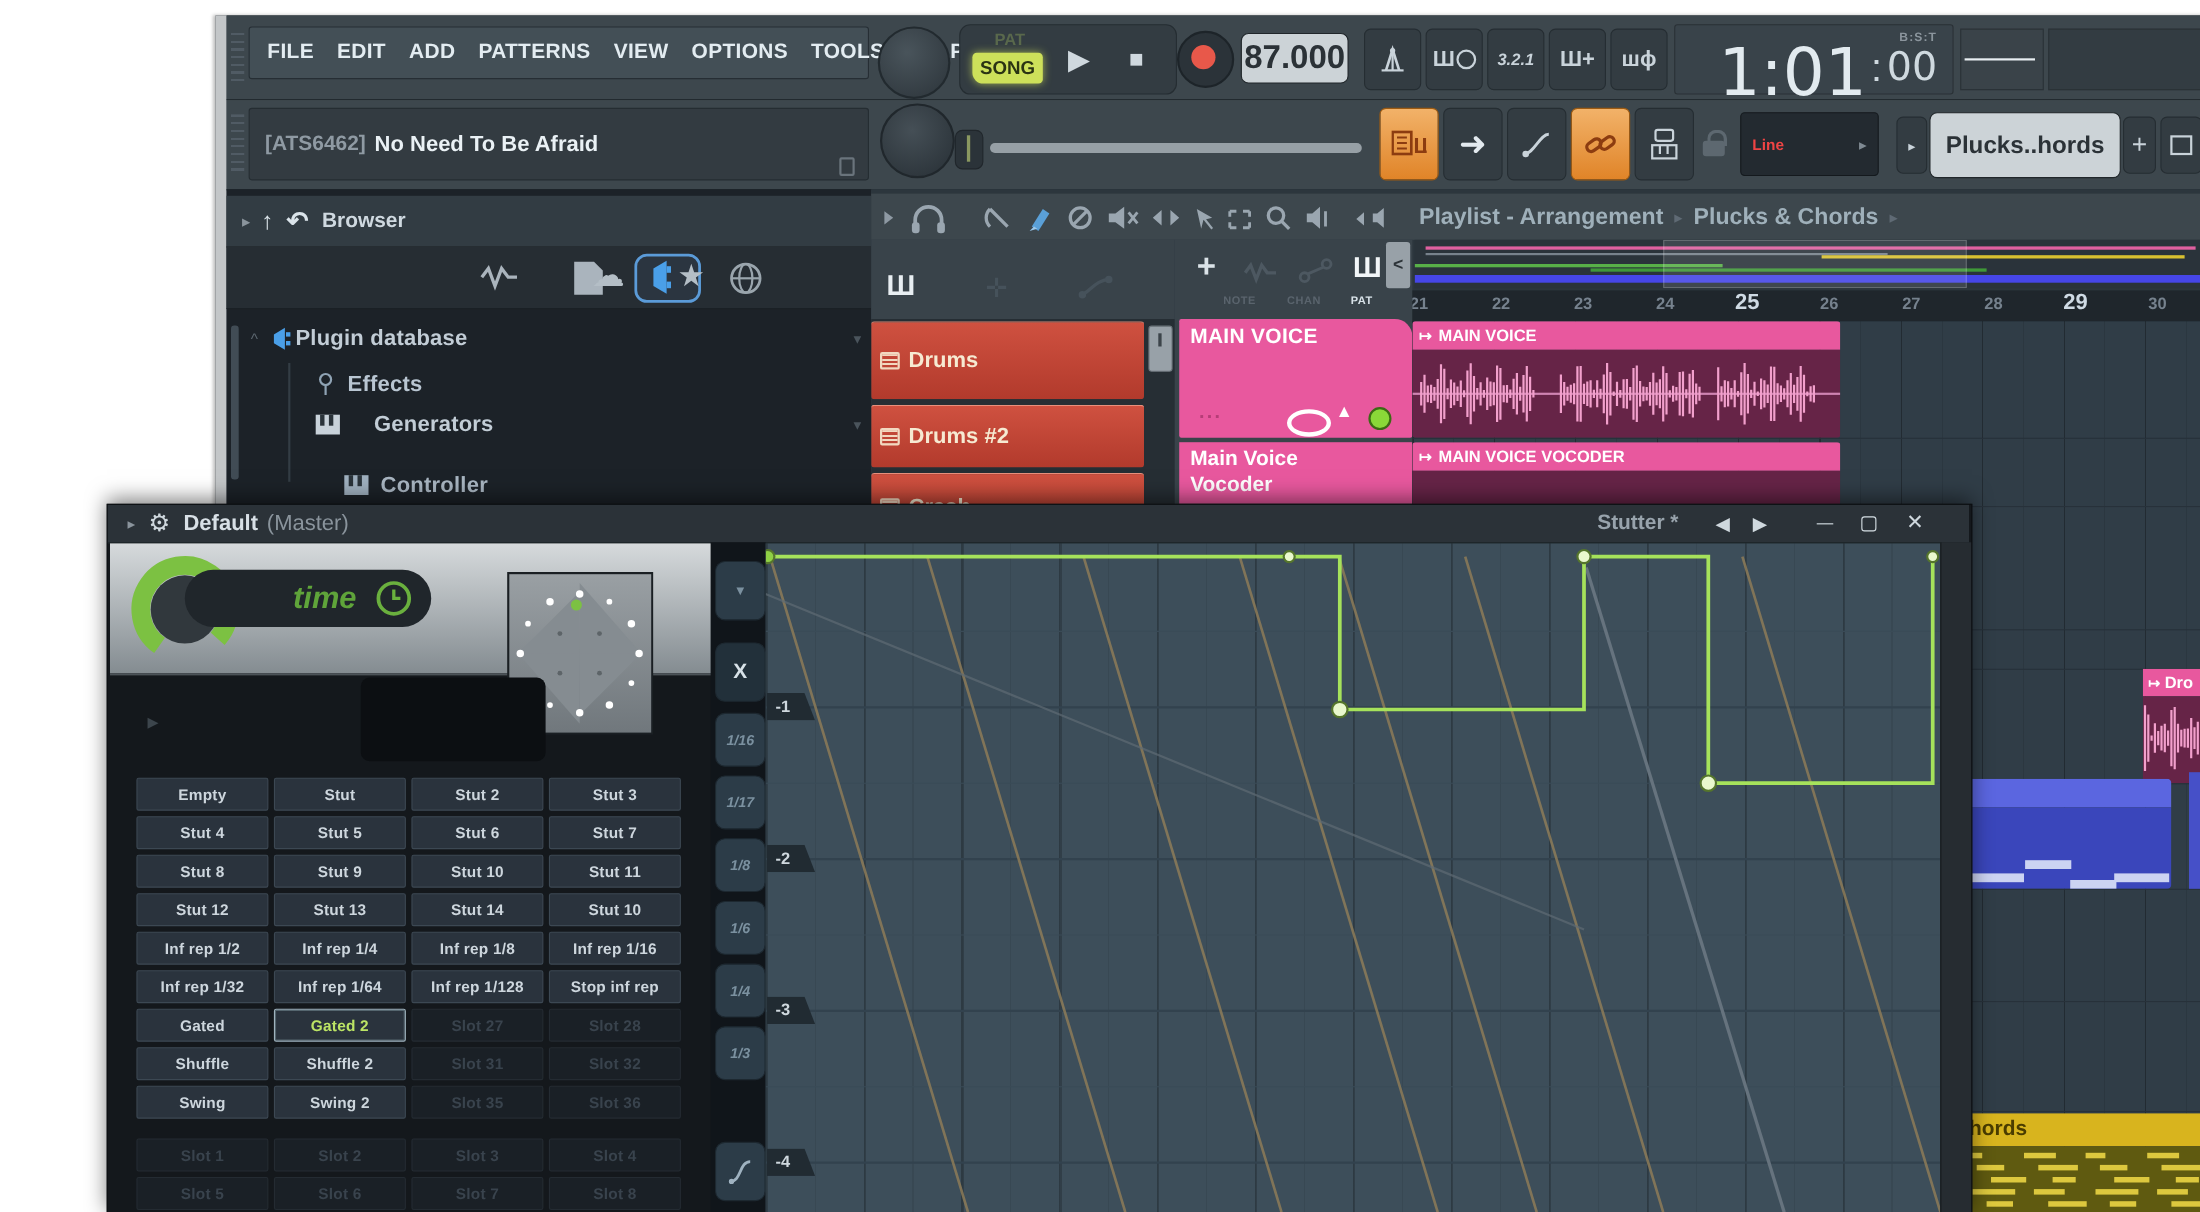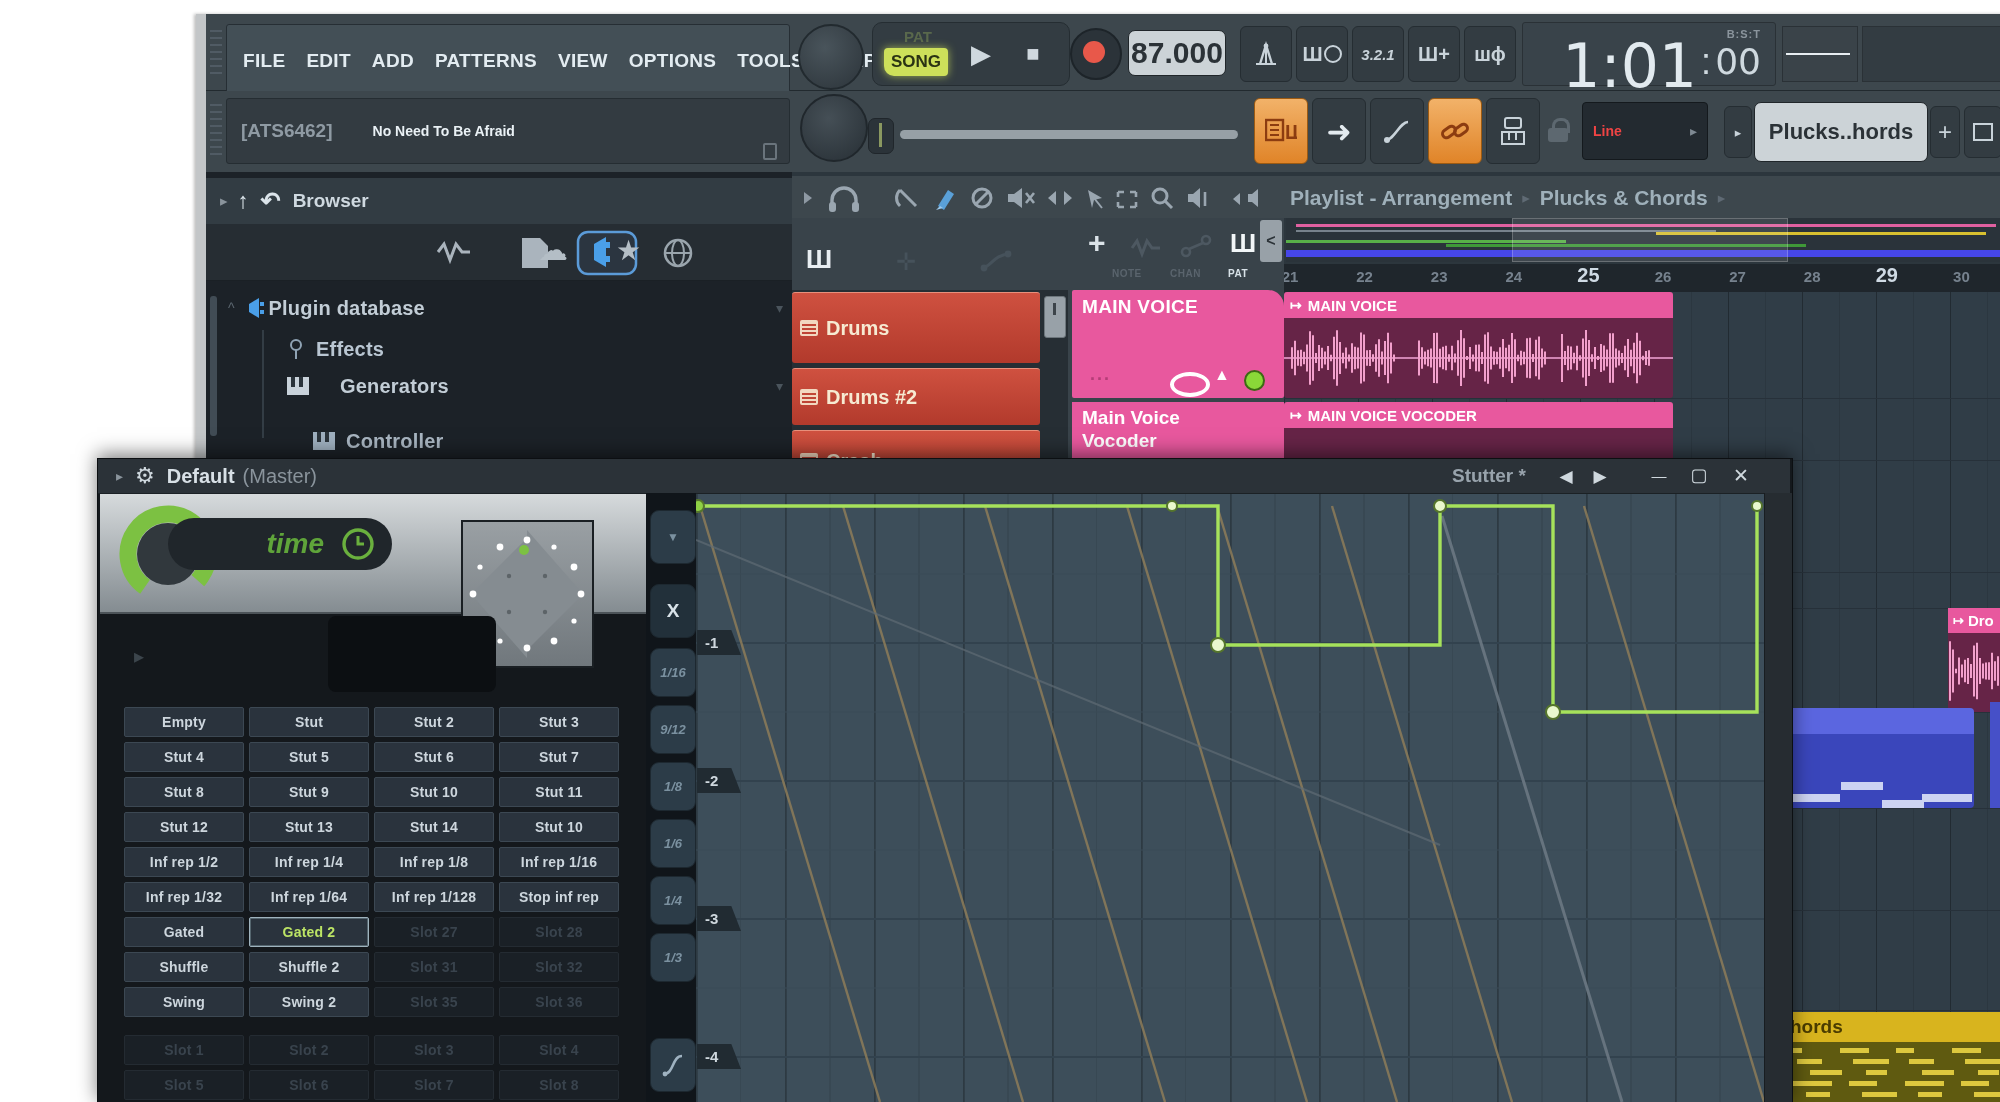--- a/index.html
+++ b/index.html
@@ -43,21 +43,21 @@
 </head>
 <body>
 
 <div id="stage" class="nosel">
 
   <div class="a" style="left:196px;top:14px;width:1804px;height:1088px;background:#353f45;border-left:10px solid #c3c6c8;box-shadow:-2px 0 3px rgba(0,0,0,.25);"></div>
 
   <div class="a chrome" style="left:206px;top:14px;width:1794px;height:76px;border-bottom:1px solid #222a2f;"></div>
   <div class="a hamb" style="left:210px;top:30px;height:46px;"></div>
 
-  <div class="a inset" style="left:226px;top:24px;width:564px;height:73px;display:flex;align-items:center;padding-left:16px;box-sizing:border-box;" id="menu-items">
+  <div class="a inset" style="left:226px;top:24px;width:564px;height:48px;display:flex;align-items:center;padding-left:16px;box-sizing:border-box;" id="menu-items">
       <span class="menu-item">FILE</span>
       <span class="menu-item">EDIT</span>
       <span class="menu-item">ADD</span>
       <span class="menu-item">PATTERNS</span>
       <span class="menu-item">VIEW</span>
       <span class="menu-item">OPTIONS</span>
       <span class="menu-item">TOOLS</span>
       <span class="menu-item">HELP</span>
     </div>
 
@@ -106,21 +106,21 @@
   <div class="a" style="left:1782px;top:26px;width:74px;height:54px;background:#3a4349;border:1px solid #2a3136;">
     <div class="a" style="left:3px;top:26px;width:64px;height:2px;background:#e8eef2;"></div>
   </div>
   <div class="a" style="left:1862px;top:26px;width:138px;height:54px;background:#333c42;border:1px solid #2a3136;"></div>
 
   <div class="a chrome" style="left:206px;top:91px;width:1794px;height:81px;border-bottom:1px solid #222a2f;"></div>
   <div class="a hamb" style="left:210px;top:104px;height:52px;"></div>
 
   <div class="a" style="left:226px;top:98px;width:564px;height:66px;background:#333b41;border:1px solid #252d32;border-radius:3px;display:flex;align-items:center;padding-left:14px;box-sizing:border-box;">
     <span style="color:#8f9aa3;font-size:19px;font-weight:600;margin-right:8px;">[ATS6462]</span>
-    <span style="color:#eaf1f5;font-size:14px;font-weight:700;margin-left:32px;">No Need To Be Afraid</span>
+    <span style="color:#eaf1f5;font-size:20px;font-weight:700;">No Need To Be Afraid</span>
     <span class="a" style="left:536px;top:44px;width:10px;height:13px;border:2px solid #6a747c;border-radius:2px;"></span>
   </div>
 
   <div class="a" style="left:800px;top:94px;width:64px;height:64px;border-radius:50%;background:radial-gradient(circle at 42% 35%,#454f56,#272f35);border:2px solid #20272c;"></div>
   <div class="a" style="left:868px;top:118px;width:24px;height:34px;border-radius:7px;background:#2b3339;border:1px solid #20262b;">
     <div class="a" style="left:10px;top:4px;width:3px;height:24px;background:#8a9860;"></div>
   </div>
   <div class="a" style="left:900px;top:130px;width:338px;height:9px;border-radius:5px;background:#97a0a6;"></div>
 
   <div class="a btn-orange" style="left:1254px;top:98px;width:52px;height:64px;">
@@ -597,21 +597,21 @@
 
   <div class="a" style="left:646px;top:493px;width:50px;height:609px;background:#10151a;"></div>
   <div class="a divbtn" style="top:510px;height:52px;">
     <span style="font-size:12px;font-style:normal;">▼</span>
   </div>
   <div class="a divbtn" style="top:584px;height:52px;background:#22303a;color:#d8e2e8;font-size:19px;font-style:normal;">
     <span>X</span>
   </div>
   <div id="division-buttons">
       <div class="a divbtn" style="top: 648px;">1/16</div>
-      <div class="a divbtn" style="top: 705px;">9/12</div>
+      <div class="a divbtn" style="top: 705px;">1/17</div>
       <div class="a divbtn" style="top: 762px;">1/8</div>
       <div class="a divbtn" style="top: 819px;">1/6</div>
       <div class="a divbtn" style="top: 876px;">1/4</div>
       <div class="a divbtn" style="top: 933px;">1/3</div>
     </div>
   <div class="a divbtn" style="top:1038px;height:52px;">
     <svg width="26" height="26">
         <path d="M4 22 C 14 22 12 4 22 4" fill="none" stroke="#9fb2c0" stroke-width="2.6"></path>
         <circle cx="5" cy="22" r="2.4" fill="#9fb2c0"></circle>
       </svg>

